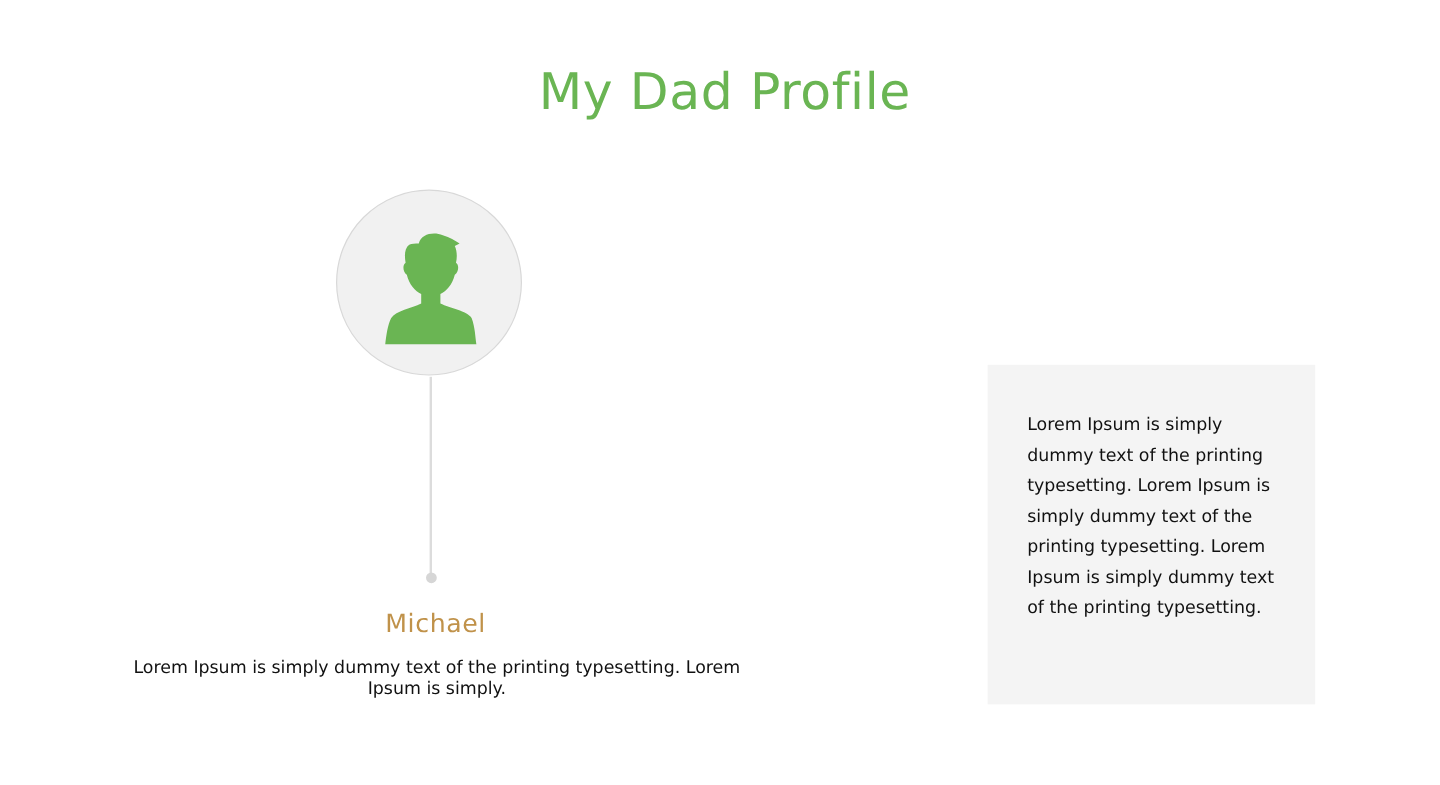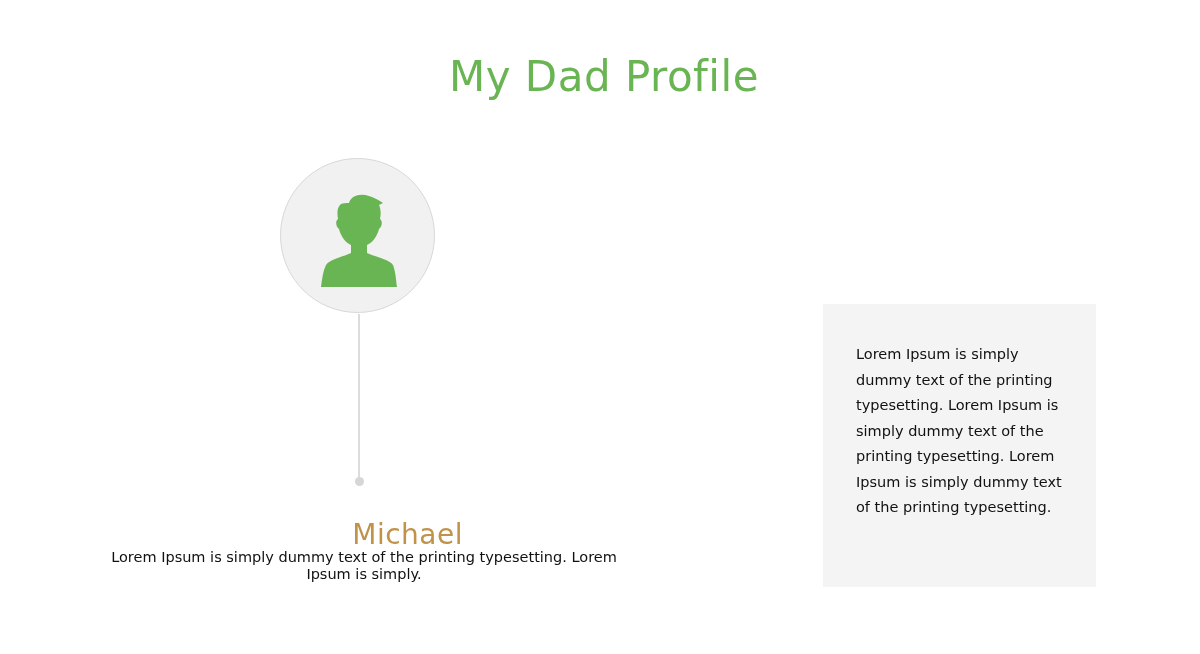--- a/index.html
+++ b/index.html
@@ -17,22 +17,22 @@
     border-radius:50%; background:#f1f1f1; border:1.5px solid #d8d8d8; box-sizing:border-box;
   }
   .avatar-circle svg { position:absolute; left:38px; top:32px; }
   .connector-line {
     position:absolute; left:358px; top:314px; width:2px; height:166px; background:#dcdcdc;
   }
   .connector-dot {
     position:absolute; left:355px; top:477px; width:9px; height:9px; border-radius:50%; background:#d6d6d6;
   }
   .name {
-    position:absolute; left:263px; top:508px; width:200px; text-align:right;
-    font-size:28px; color:#c0924a; letter-spacing:0.5px;margin-top:10px;
+    position:absolute; left:263px; top:508px; width:200px; text-align:center;
+    font-size:21px; color:#c0924a; letter-spacing:0.5px;
   }
   .desc {
     position:absolute; left:110px; top:549px; width:508px; text-align:center;
     font-size:14.5px; line-height:17px; color:#111;
   }
   .info-box {
     position:absolute; left:823px; top:304px; width:273px; height:283px; background:#f4f4f4;
   }
   .info-text {
     position:absolute; left:33px; top:38px; width:220px;

